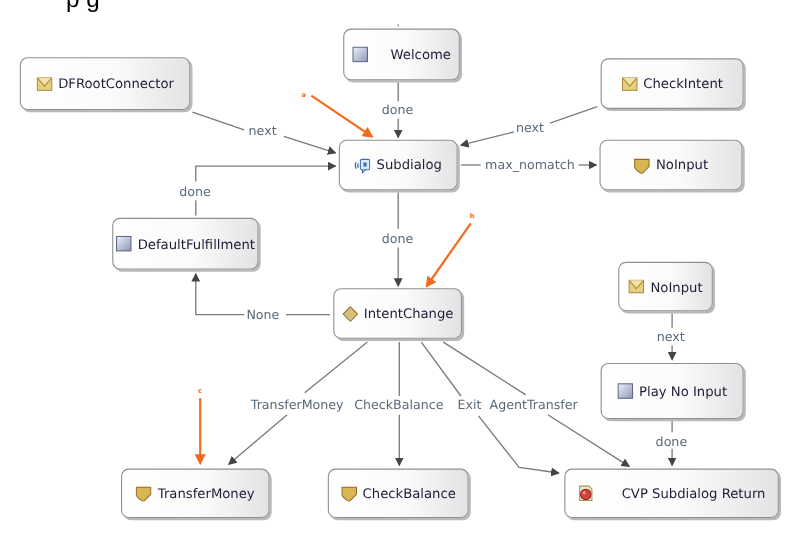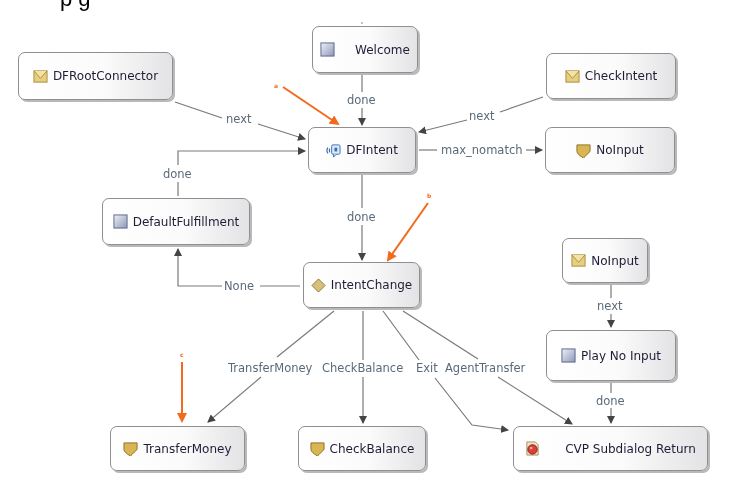--- a/index.html
+++ b/index.html
@@ -128,31 +128,31 @@
 </div>
 
 <div class="node" style="left:308px;top:127px;width:108px;height:46px;">
   <svg class="ico" viewBox="0 0 16 16">
       <path d="M2,5 Q0,8 2,11" stroke="#3a6fb0" fill="none" stroke-width="1.3"></path>
       <path d="M4,6 Q3,8 4,10" stroke="#3a6fb0" fill="none" stroke-width="1.3"></path>
       <rect x="6" y="2" width="9" height="10" rx="1.5" fill="#dbe8f7" stroke="#3a6fb0"></rect>
       <path d="M8,12 L8,15 L11,12" fill="#dbe8f7" stroke="#3a6fb0"></path>
       <rect x="9" y="5" width="3" height="4" fill="#3a6fb0"></rect>
     </svg>
-  <span class="lbl">DFIntent</span>
+  <span class="lbl">Subdialog</span>
 </div>
 
 <div class="node" style="left:545px;top:127px;width:130px;height:46px;">
   <svg class="ico" viewBox="0 0 16 16">
       <path d="M1,2 L15,2 L15,9 Q8,16 8,16 Q1,12 1,9 z" fill="#d9b554" stroke="#8b6f25"></path>
     </svg>
   <span class="lbl">NoInput</span>
 </div>
 
-<div class="node" style="left:102px;top:198px;width:148px;height:47px;">
+<div class="node" style="left:102px;top:198px;width:133px;height:47px;">
   <svg class="ico" viewBox="0 0 16 16">
       <defs>
         <linearGradient id="sq2" x1="0" y1="0" x2="1" y2="1">
           <stop offset="0" stop-color="#eef0f8"></stop>
           <stop offset="1" stop-color="#8e97b8"></stop>
         </linearGradient>
       </defs>
       <rect x="1" y="1" width="14" height="14" fill="url(#sq2)" stroke="#5a6388"></rect>
     </svg>
   <span class="lbl">DefaultFulfillment</span>

